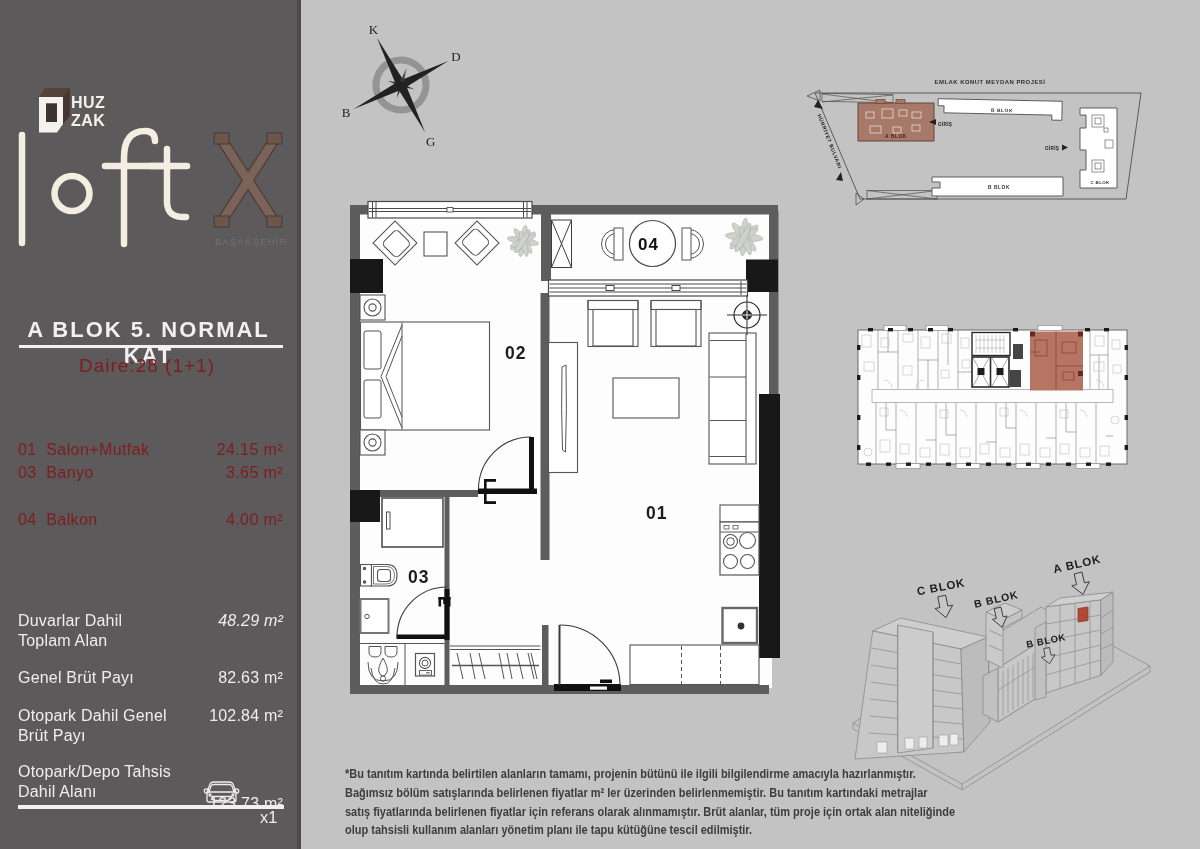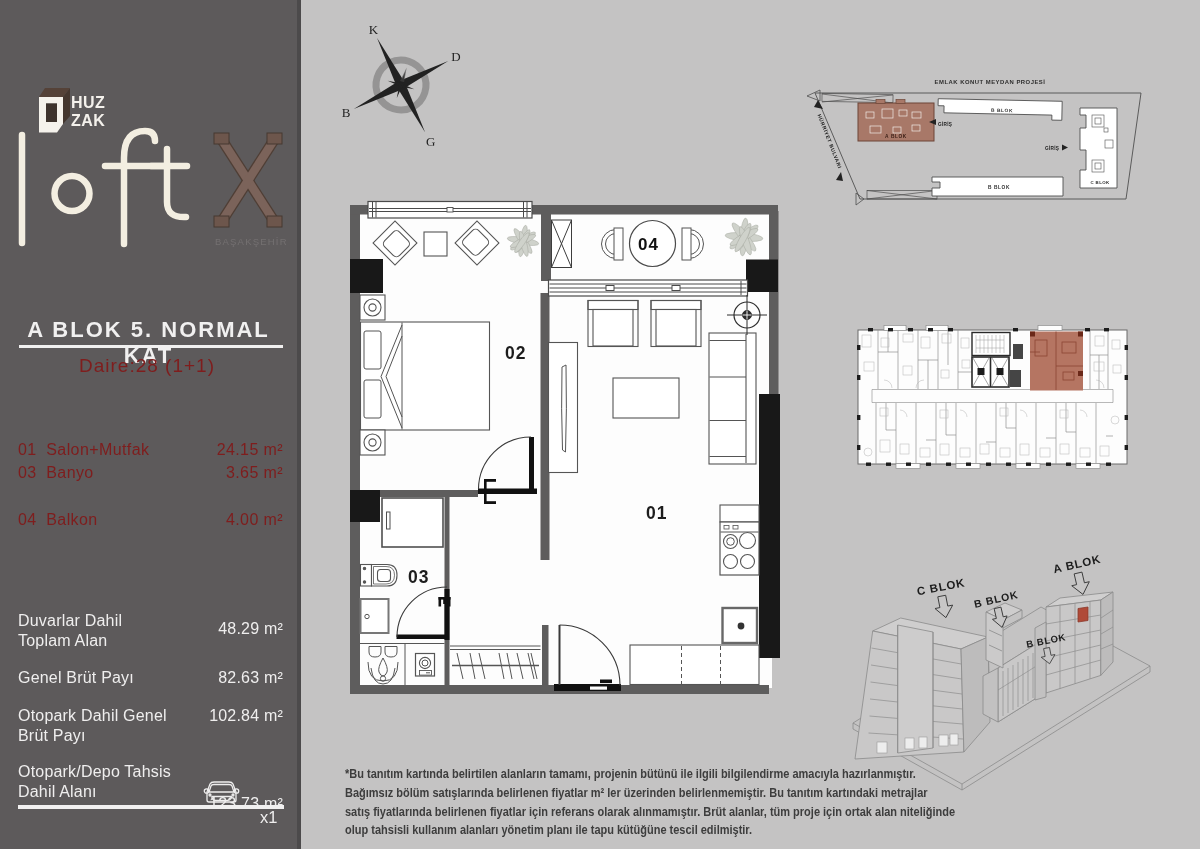--- a/index.html
+++ b/index.html
@@ -53,21 +53,21 @@
 
 <div class="abs" style="left:0;top:355px;width:294px;text-align:center;color:#7f1d1d;font-size:19px;letter-spacing:1px;">Daire:28 (1+1)</div>
 
 <div class="abs" style="left:18px;top:441px;width:265px;color:#7f1d1d;font-size:16px;letter-spacing:0.4px;">
   <div style="height:23px;"><span>01&nbsp;&nbsp;Salon+Mutfak</span><span style="float:right;">24.15 m²</span></div>
   <div style="height:23px;"><span>03&nbsp;&nbsp;Banyo</span><span style="float:right;">3.65 m²</span></div>
   <div style="height:23px;margin-top:24px;"><span>04&nbsp;&nbsp;Balkon</span><span style="float:right;">4.00 m²</span></div>
 </div>
 
 <div class="abs" style="left:18px;top:611px;width:265px;color:#efeeee;font-size:16px;letter-spacing:0.2px;line-height:20px;">
-  <div style="position:relative;">Duvarlar Dahil<br>Toplam Alan<span style="position:absolute;right:0;top:8px;">48.29 m²</span></div>
+  <div style="position:relative;">Duvarlar Dahil<br>Toplam Alan<span style="position:absolute;right:0;top:0;font-style:italic;">48.29 m²</span></div>
   <div style="position:relative;margin-top:17px;">Genel Brüt Payı<span style="position:absolute;right:0;top:0;margin-left:13px;">82.63 m²</span></div>
   <div style="position:relative;margin-top:18px;">Otopark Dahil Genel<br>Brüt Payı<span style="position:absolute;right:0;top:0;">102.84 m²</span></div>
   <div style="position:relative;margin-top:16px;">Otopark/Depo Tahsis<br>Dahil Alanı<span style="position:absolute;right:0;top:0;margin-top:32px;">123.73 m²</span></div>
 </div>
 
 <svg class="abs" style="left:203px;top:778px;" width="37" height="28" viewBox="0 0 37 28">
   <g fill="none" stroke="#efeeee" stroke-width="1.3">
     <path d="M4,14 L7,6 Q8,4 11,4 L26,4 Q29,4 30,6 L33,14 L33,22 Q33,24 31,24 L6,24 Q4,24 4,22 Z"></path>
     <path d="M6,14 L31,14 L29,8 Q28.5,6.5 26,6.5 L11,6.5 Q8.5,6.5 8,8 Z"></path>
     <circle cx="3.5" cy="13" r="2.2"></circle>

